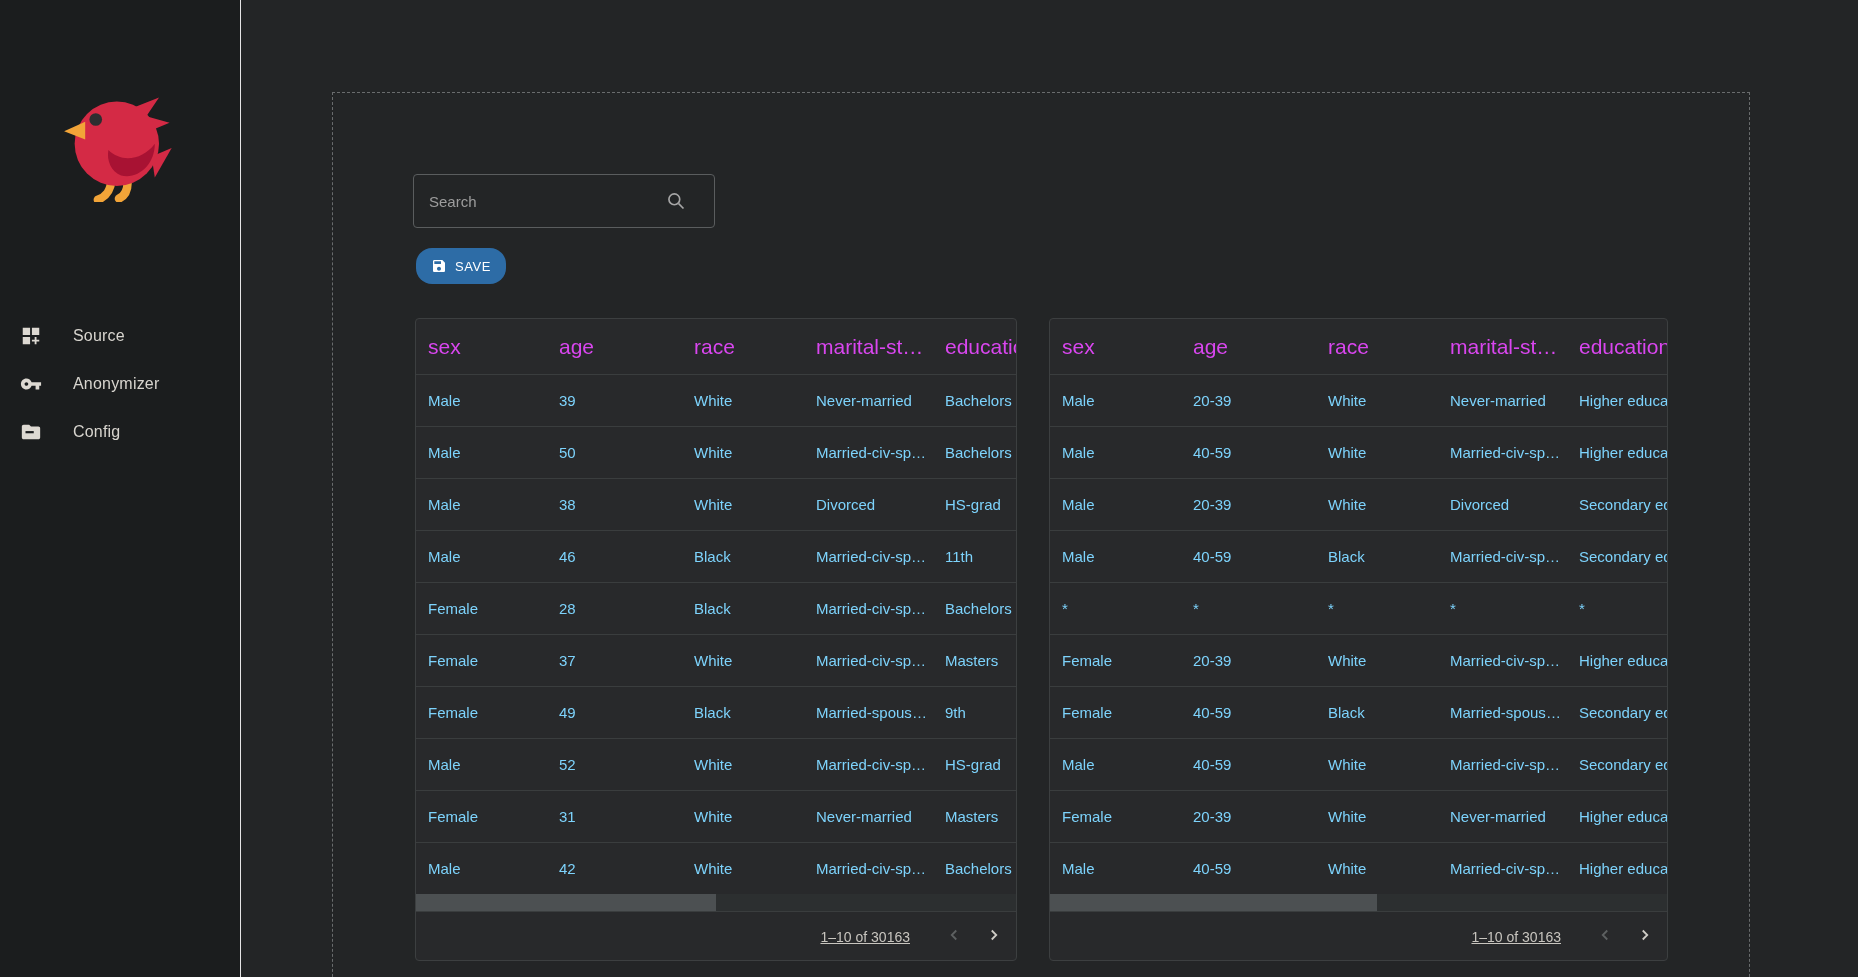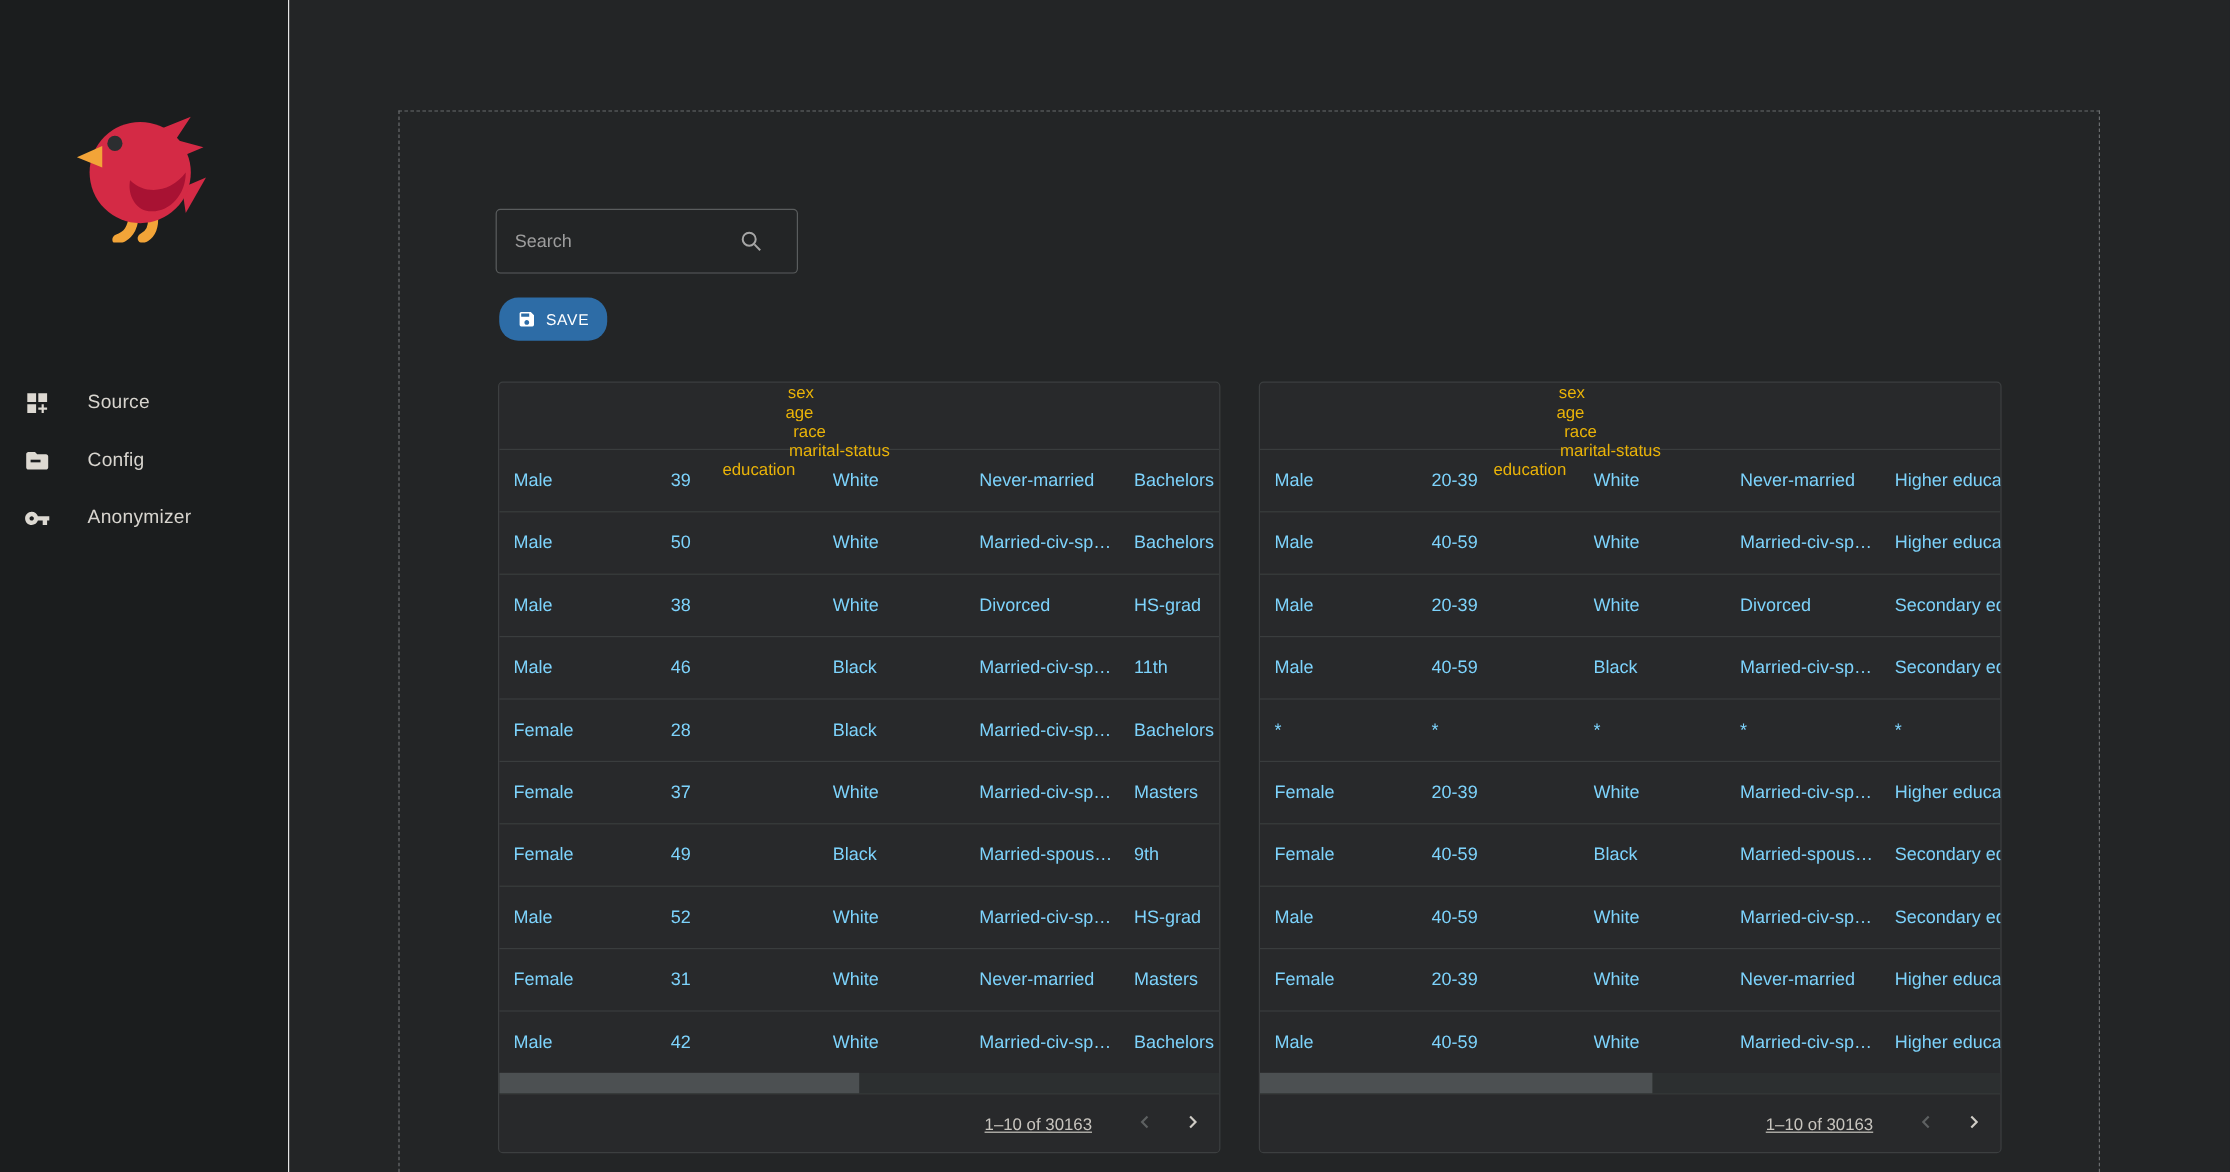--- a/index.html
+++ b/index.html
@@ -15,41 +15,41 @@
   .nav-item { height:48px; display:flex; align-items:center; padding-left:19px;
     cursor:pointer; color:#d8d5cf; }
   .nav-icon { width:24px; height:24px; margin-right:30px; color:#ddd9d2;
     display:flex; align-items:center; justify-content:center; }
   .nav-label { font-size:16px; letter-spacing:.2px; }
   
   .main { position:absolute; left:240px; top:0; width:1618px; height:977px; }
   .dashed-panel { position:absolute; left:92px; top:92px; width:1418px; height:920px;
     border:1px dashed #696c6d; box-sizing:border-box; }
   
-  .search-box { position:absolute; left:80px; top:81px; width:252px; height:54px;
+  .search-box { position:absolute; left:80px; top:81px; width:302px; height:54px;
     border:1px solid #5a5d5e; border-radius:4px; box-sizing:border-box; }
   .search-box input { width:100%; height:100%; background:transparent; border:none;
     outline:none; color:#d9d6d0; font-size:15px; padding:0 52px 0 15px;
     box-sizing:border-box; font-family:inherit; }
   .search-box input::placeholder { color:#9d9d9d; opacity:1; }
   .search-icon { position:absolute; right:28px; top:50%; transform:translateY(-50%);
     width:20px; height:20px; color:#a6a6a6; }
   
   .save-btn { position:absolute; left:83px; top:155px; width:90px; height:36px;
     background:#2d6ca6; border:none; border-radius:16px; color:#fff;
     display:flex; align-items:center; justify-content:center; gap:8px;
     font-size:13px; letter-spacing:.6px; font-family:inherit; cursor:pointer; }
   .save-btn svg { display:block; }
   
   .table-card { position:absolute; top:225px; height:643px; background:#28292b;
     border:1px solid #3c3f40; border-radius:4px; overflow:hidden; box-sizing:border-box; }
   .table-card.left { left:82px; width:602px; }
   .table-card.right { left:716px; width:619px; }
   .t-head { display:flex; height:55px; align-items:center; padding-left:12px;
-    color:#eab308; font-size:14px; box-sizing:border-box;flex-direction:column; }
+    color:#d946ef; font-size:21px; box-sizing:border-box; }
   .t-row { display:flex; height:52px; align-items:center; padding-left:12px;
     border-top:1px solid #3a3d3e; color:#7dd3fc; font-size:15px; box-sizing:border-box; }
   .t-cell { flex:none; overflow:hidden; white-space:nowrap; }
   .t-cell:nth-child(1){ width:131px; }
   .t-cell:nth-child(2){ width:135px; }
   .t-cell:nth-child(3){ width:122px; }
   .t-cell:nth-child(4){ width:129px; padding-right:16px; box-sizing:border-box;
     text-overflow:ellipsis; }
   .t-cell:nth-child(5){ width:240px; }
   .t-scrollbar { height:17px; background:#2c2f30; position:relative; }
@@ -84,33 +84,33 @@
       <span class="nav-icon">
         <svg width="22" height="22" viewBox="0 0 24 24" fill="currentColor">
             <path d="M3 3h8v8H3zm10 0h8v8h-8zM3 13h8v8H3zm15 0h-2v3h-3v2h3v3h2v-3h3v-2h-3z"></path>
           </svg>
       </span>
       <span class="nav-label">Source</span>
     </div>
     <div class="nav-item">
       <span class="nav-icon">
         <svg width="22" height="22" viewBox="0 0 24 24" fill="currentColor">
-            <path d="M10 4H4c-1.1 0-2 .9-2 2v12c0 1.1.9 2 2 2h16c1.1 0 2-.9 2-2V8c0-1.1-.9-2-2-2h-8l-2-2z"></path>
-            <rect x="6" y="11" width="9" height="2.4" fill="#1b1d1e"></rect>
-          </svg>
-      </span>
-      <span class="nav-label">Config</span>
+            <path d="M12.65 10C11.83 7.67 9.61 6 7 6c-3.31 0-6 2.69-6 6s2.69 6 6 6c2.61 0 4.83-1.67 5.65-4H17v4h4v-4h2v-4H12.65zM7 14c-1.1 0-2-.9-2-2s.9-2 2-2 2 .9 2 2-.9 2-2 2z"></path>
+          </svg>
+      </span>
+      <span class="nav-label">Anonymizer</span>
     </div>
     <div class="nav-item">
       <span class="nav-icon">
         <svg width="22" height="22" viewBox="0 0 24 24" fill="currentColor">
-            <path d="M12.65 10C11.83 7.67 9.61 6 7 6c-3.31 0-6 2.69-6 6s2.69 6 6 6c2.61 0 4.83-1.67 5.65-4H17v4h4v-4h2v-4H12.65zM7 14c-1.1 0-2-.9-2-2s.9-2 2-2 2 .9 2 2-.9 2-2 2z"></path>
-          </svg>
-      </span>
-      <span class="nav-label">Anonymizer</span>
+            <path d="M10 4H4c-1.1 0-2 .9-2 2v12c0 1.1.9 2 2 2h16c1.1 0 2-.9 2-2V8c0-1.1-.9-2-2-2h-8l-2-2z"></path>
+            <rect x="6" y="11" width="9" height="2.4" fill="#1b1d1e"></rect>
+          </svg>
+      </span>
+      <span class="nav-label">Config</span>
     </div>
   </div>
 </div>
 
 <div class="main">
   <div class="dashed-panel">
 
     <div class="search-box">
       <input type="text" placeholder="Search" style="">
       <span class="search-icon">

